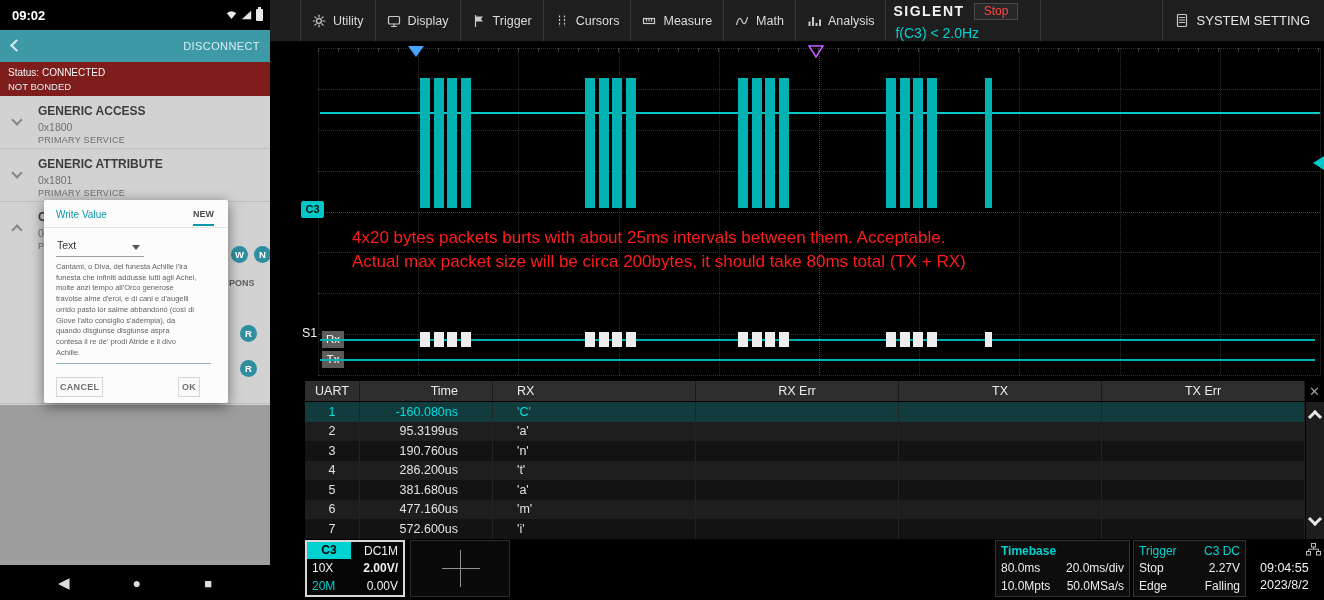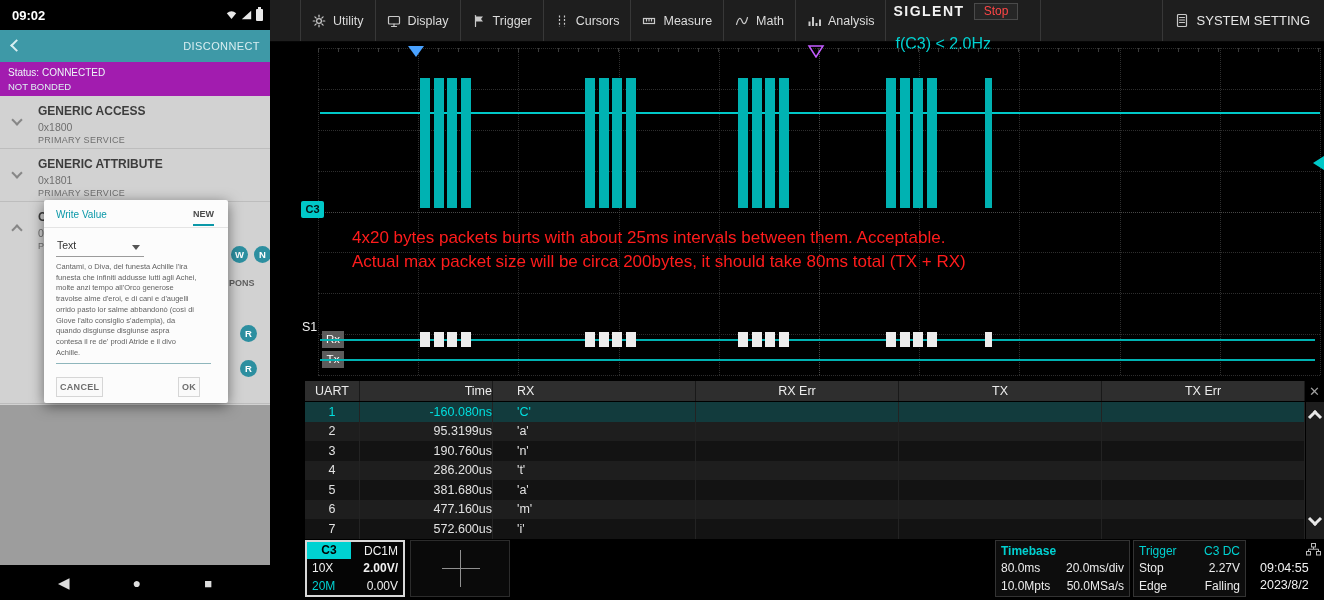--- a/index.html
+++ b/index.html
@@ -8,21 +8,21 @@
   
   #phone{position:absolute;left:0;top:0;width:270px;height:600px;background:#9d9d9d;overflow:hidden}
   .pstatus{position:absolute;top:0;left:0;width:270px;height:30px;background:#000;color:#fff}
   .ptime{position:absolute;left:12px;top:8px;font-size:13px;font-weight:bold}
   .picons{position:absolute;right:7px;top:9px;display:flex;gap:4px;align-items:center}
   .batt{display:inline-block;width:7px;height:12px;background:#e8e8e8;border-radius:1px;position:relative}
   .batt::before{content:"";position:absolute;top:-2px;left:2px;width:3px;height:2px;background:#e8e8e8}
   .pappbar{position:absolute;top:30px;left:0;width:270px;height:32px;background:#3e99a7}
   .backchev{position:absolute;left:12px;top:11px;width:9px;height:9px;border-left:2px solid #d9eef1;border-bottom:2px solid #d9eef1;transform:rotate(45deg)}
   .disconnect{position:absolute;right:10px;top:10px;font-size:11px;color:#d9eef1;letter-spacing:.4px}
-  .pconn{position:absolute;top:62px;left:0;width:270px;height:34px;background:#a21caf;color:#eef8f9}
+  .pconn{position:absolute;top:62px;left:0;width:270px;height:34px;background:#7f1d1d;color:#eef8f9}
   .cline{position:absolute;left:8px;top:5px;font-size:10px}
   .cline2{position:absolute;left:8px;top:19px;font-size:9.5px;color:#dff0f2}
   #service-list{position:absolute;top:96px;left:0;width:270px;height:309px;background:#d2d2d2}
   .svc-row{position:relative;height:53px;background:#d2d2d2;border-bottom:1px solid #bdbdbd}
   .svc-row.tall{height:202px}
   .chev{position:absolute;left:13px;top:20px;width:8px;height:8px;border-right:2px solid #878787;border-bottom:2px solid #878787;transform:rotate(45deg)}
   .chev.up{transform:rotate(-135deg);top:24px}
   .svc-name{position:absolute;left:38px;top:8px;font-size:12px;font-weight:bold;color:#3d3d3d}
   .svc-uuid{position:absolute;left:38px;top:25px;font-size:10.5px;color:#6f6f6f}
   .svc-type{position:absolute;left:38px;top:39px;font-size:9px;color:#6f6f6f;letter-spacing:.3px}
@@ -49,53 +49,53 @@
   
   #scope{position:absolute;left:270px;top:0;width:1054px;height:600px;background:#000}
   #menubar{position:absolute;top:0;left:0;width:1054px;height:42px;background:#1e1e1e;display:flex;align-items:stretch;border-bottom:1px solid #060606}
   #menu-items{display:flex;margin-left:30px;border-left:1px solid #383838}
   .menu-item{display:flex;align-items:center;gap:7px;padding:0 11px;border-right:1px solid #383838;color:#dcdcdc;font-size:12.5px;cursor:pointer}
   .micon{display:flex;align-items:center}
   #brandbox{position:relative;width:155px;border-right:1px solid #383838;flex:none}
   .brand-row{display:flex;align-items:center;height:22px;padding-left:7px}
   .brand{color:#f2f2f2;font-weight:bold;font-size:14px;letter-spacing:1.5px}
   .stop{margin-left:9px;color:#ff4646;font-size:12px;border:1px solid #4a4a4a;background:#262626;padding:0 9px 1px}
-  .freq{color:#00d2d2;font-size:16px;padding-left:9px;margin-top:13px}
+  .freq{color:#00d2d2;font-size:14px;padding-left:9px;margin-top:3px}
   #syssetting{margin-left:auto;display:flex;align-items:center;gap:8px;padding:0 14px 0 12px;color:#e6e6e6;font-size:13px;border-left:1px solid #383838;cursor:pointer}
 
   #wave{position:absolute;left:0;top:42px;width:1054px;height:339px}
   .gl{position:absolute}
   .gl.v{width:0;border-left:1px dotted #2e2e2e}
   .gl.h{height:0;border-top:1px dotted #2e2e2e}
   .gl.c{border-color:#474747}
   .tick-strip{position:absolute;left:48px;top:6px;width:1002px;height:4px;background:repeating-linear-gradient(90deg,#3c3c3c 0 1px,transparent 1px 20px)}
   .baseline{position:absolute;left:50px;top:70px;width:1000px;height:2px;background:#00c8c8}
   .bbar{position:absolute;top:36px;height:130px;background:#00b2b2}
   .trig-pos{position:absolute;left:138px;top:4px;width:0;height:0;border-left:8px solid transparent;border-right:8px solid transparent;border-top:11px solid #4aa2ff}
   .trig-hollow{position:absolute;left:537px;top:3px}
   .ch-marker{position:absolute;left:31px;top:159px;width:23px;height:17px;background:#00c8c8;color:#001414;font-size:11px;font-weight:bold;text-align:center;line-height:17px;border-radius:2px}
   .trig-level{position:absolute;right:0;top:114px;width:0;height:0;border-top:7px solid transparent;border-bottom:7px solid transparent;border-right:11px solid #00c8c8}
   .ann{position:absolute;left:82px;color:#ff1c1c;font-size:17px;white-space:nowrap}
   .a1{top:186px}.a2{top:210px}
-  .s1label{position:absolute;left:32px;top:278px;color:#f0f0f0;font-size:12.5px}
+  .s1label{position:absolute;left:32px;top:284px;color:#f0f0f0;font-size:12.5px}
   .rxtag,.txtag{position:absolute;left:52px;width:22px;height:17px;background:#5c5c5c;color:#fff;font-size:11.5px;text-align:center;line-height:17px}
   .rxtag{top:289px}.txtag{top:309px}
   .rxline,.txline{position:absolute;left:50px;width:995px;height:2px;background:#00b2b2}
   .rxline{top:297px}.txline{top:317px}
   .rblk{position:absolute;top:290px;height:15px;background:#ededed}
 
   #uart-table{position:absolute;left:35px;top:381px;width:1000px}
   #uart-header{display:flex;height:21px;background:#2e2e2e;color:#ececec;font-size:12.5px;border-bottom:1px solid #000}
   #uart-header .uc{border-right:1px solid #191919}
   .u-row{display:flex;height:19.5px;font-size:12.5px;color:#e2e2e2}
   .u-row:nth-child(odd){background:#131313}
   .u-row:nth-child(even){background:#1e1e1e}
   .u-row.hl{background:#123b3d;color:#00dede}
   .uc{flex:none;display:flex;align-items:center;justify-content:center;height:100%;border-right:1px solid #232323}
-  .uc.c1{justify-content:flex-end;}
+  .uc.c1{justify-content:flex-end;padding-right:34px}
   .uc.c2{justify-content:flex-start;padding-left:24px}
   .tbl-close{position:absolute;left:1039px;top:384px;color:#9f9f9f;font-size:13px;cursor:pointer}
   .tbl-close::before{content:"✕"}
   .sb{position:absolute;left:1036px;top:402px;width:18px;height:137px;background:#1d1d1d}
   .sb-up,.sb-dn{position:absolute;left:0;width:100%;height:26px;cursor:pointer}
   .sb-up{top:2px}.sb-dn{bottom:2px}
   .sb-up i,.sb-dn i{display:block;width:10px;height:10px;border-left:3px solid #e8e8e8;border-top:3px solid #e8e8e8;margin:8px auto 0}
   .sb-up i{transform:rotate(45deg)}
   .sb-dn i{transform:rotate(225deg);margin-top:3px}
 

